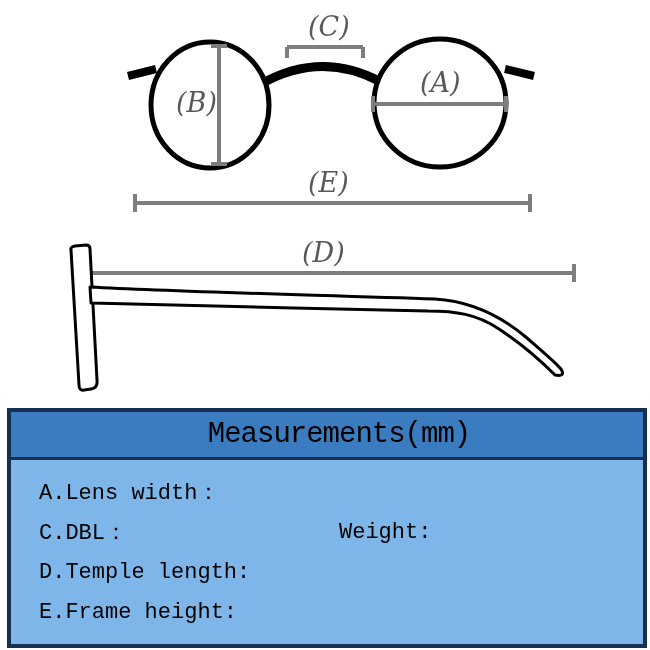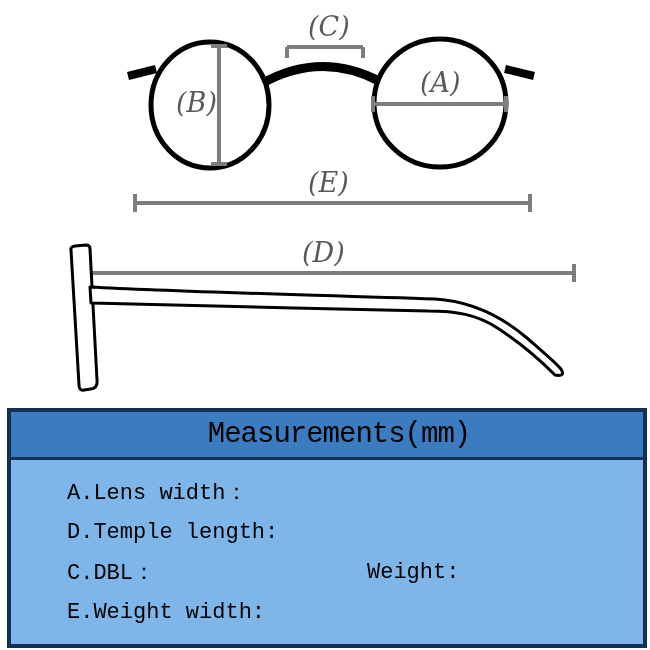--- a/index.html
+++ b/index.html
@@ -54,21 +54,20 @@
   .meas-body{
     padding:12px 0 0 28px;
     font-family:"Liberation Mono","DejaVu Sans Mono",monospace;
     font-size:22px;
     color:#000;
   }
   .meas-row{
     display:flex;
     height:40px;
     align-items:center;
-    margin-left:28px;
   }
   .cell-left{flex:0 0 300px;white-space:pre;}
   .cell-right{flex:1;white-space:pre;}
 </style>
 </head>
 <body>
 
 <div class="page">
 
   <svg class="diagram-svg" width="650" height="405" viewBox="0 0 650 405">
@@ -139,27 +138,27 @@
 
   <div class="meas-table">
     <div class="meas-header">
       <span>Measurements(mm)</span>
     </div>
     <div class="meas-body">
       <div class="meas-row">
         <span class="cell-left">A.Lens width：</span>
       </div>
       <div class="meas-row">
+        <span class="cell-left">C.DBL：</span>
+        <span class="cell-right">Weight:</span>
+      </div>
+      <div class="meas-row">
         <span class="cell-left">D.Temple length:</span>
         <span class="cell-right"></span>
       </div>
       <div class="meas-row">
-        <span class="cell-left">C.DBL：</span>
-        <span class="cell-right">Weight:</span>
-      </div>
-      <div class="meas-row">
-        <span class="cell-left">E.Weight width:</span>
+        <span class="cell-left">E.Frame height:</span>
         <span class="cell-right"></span>
       </div>
     </div>
   </div>
 
 </div>
 
 </body></html>

